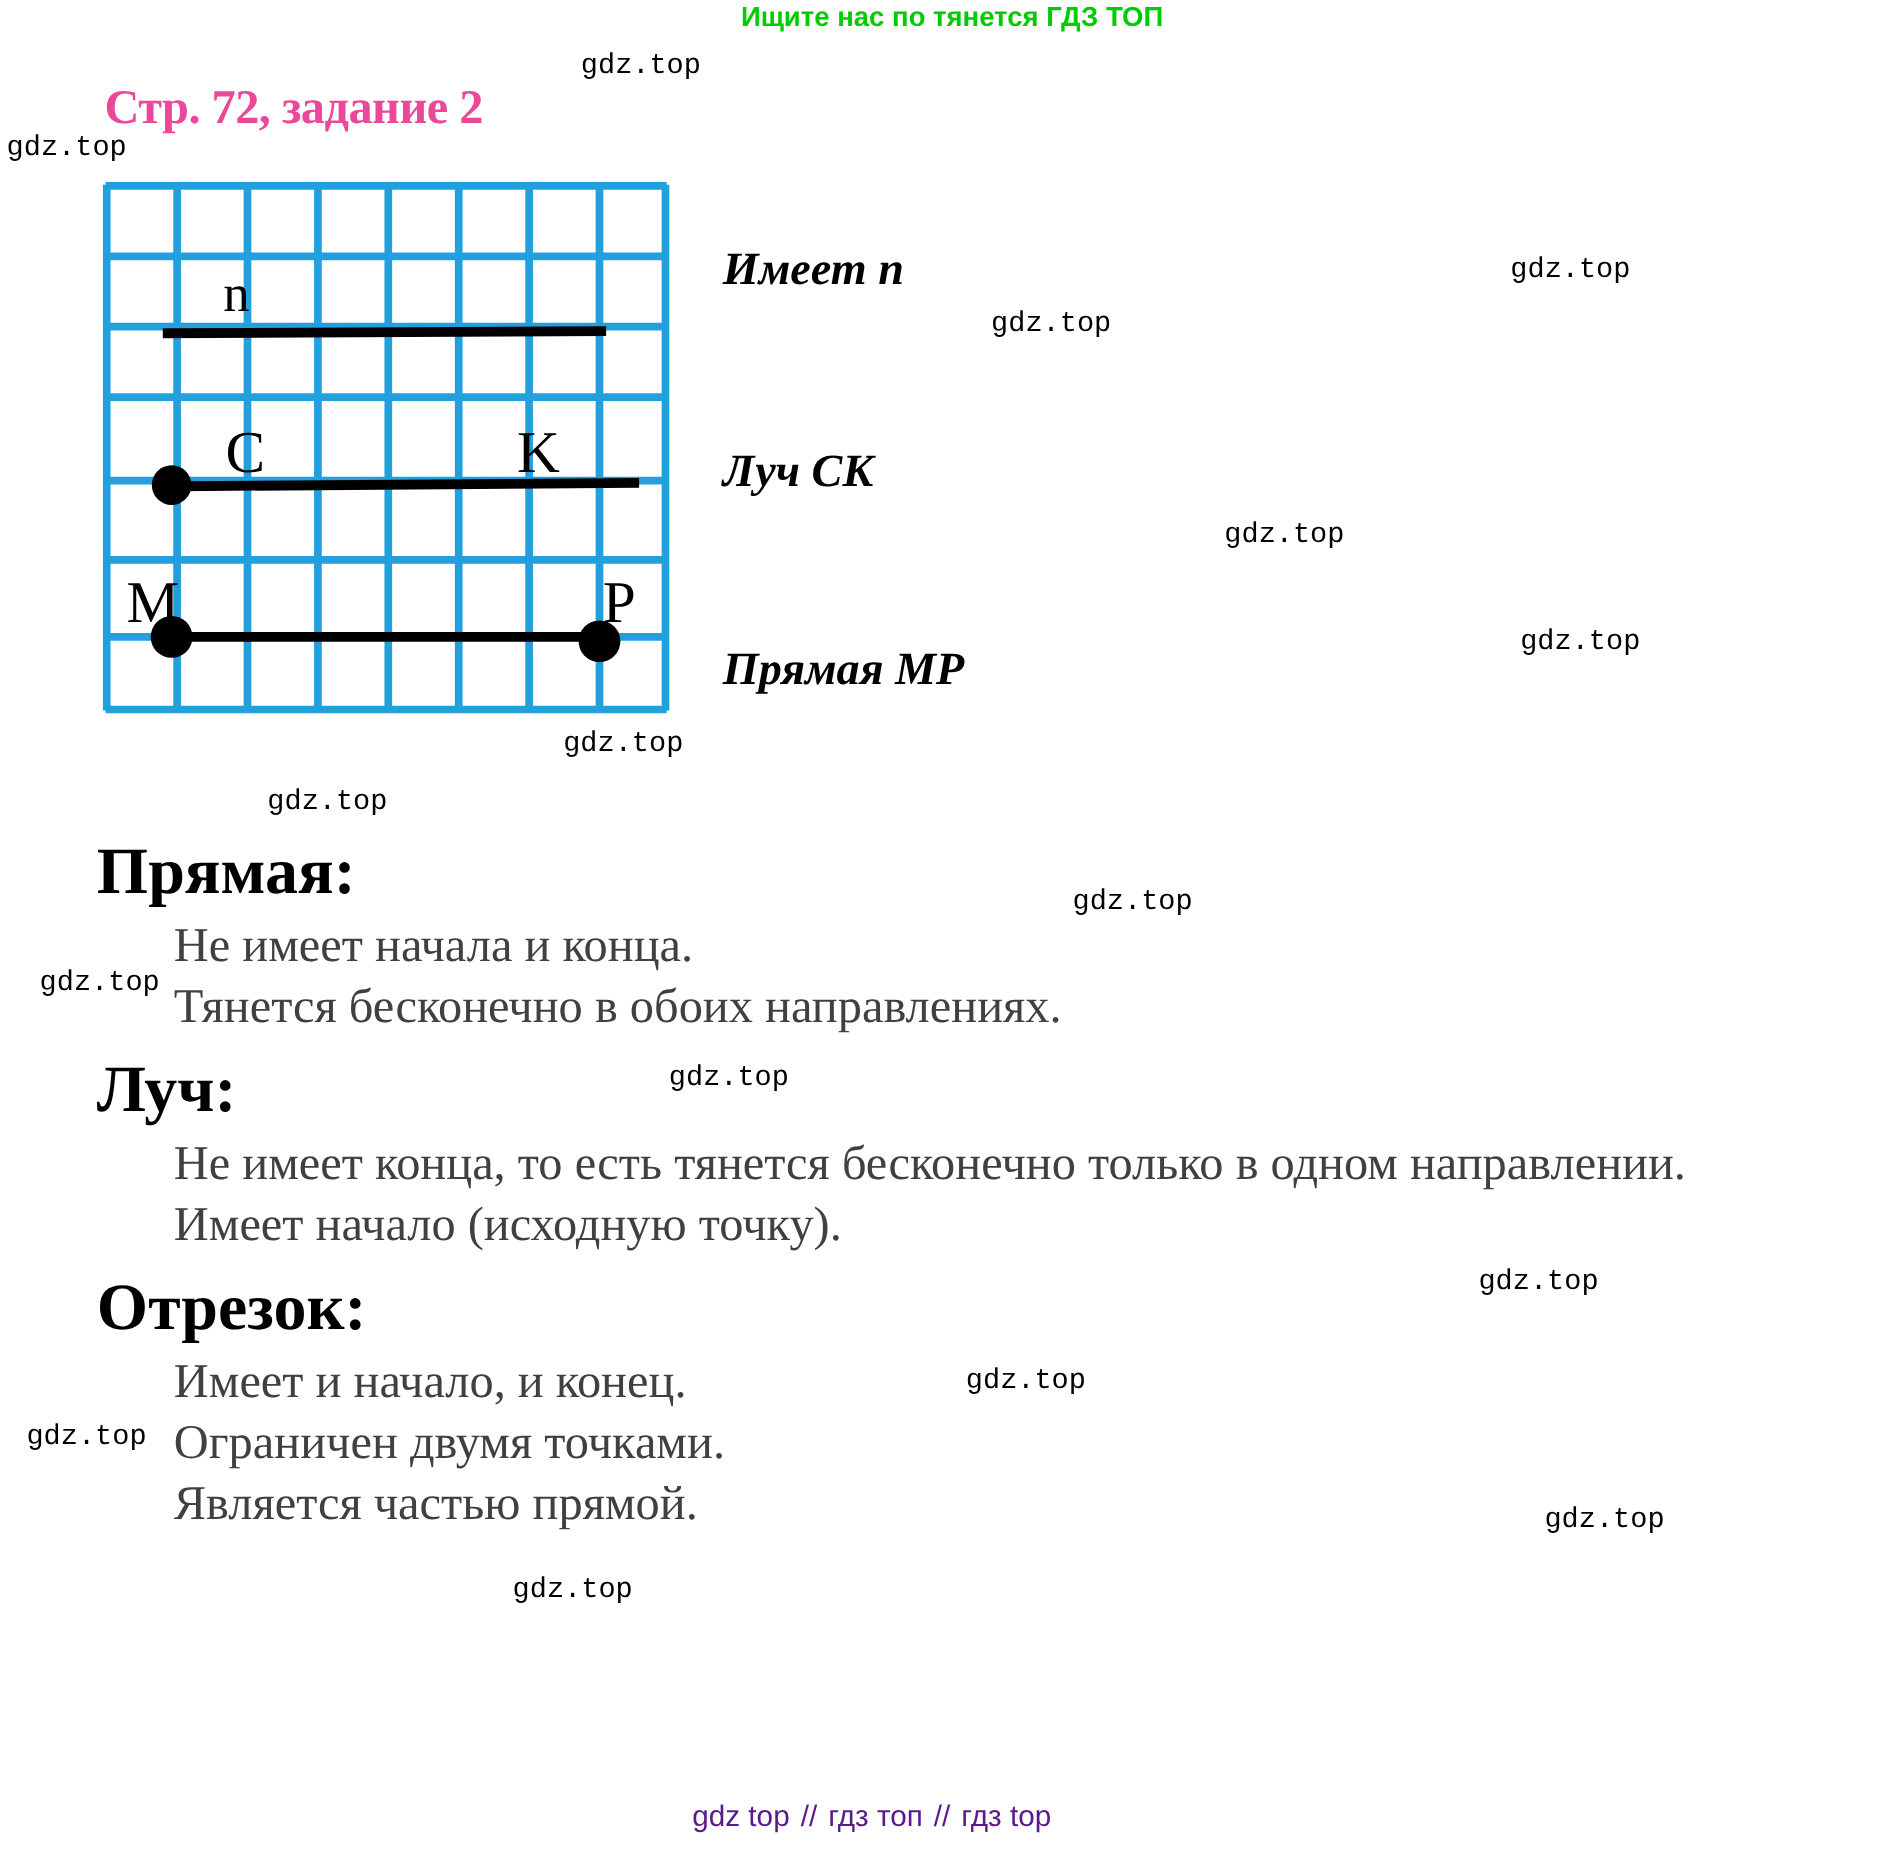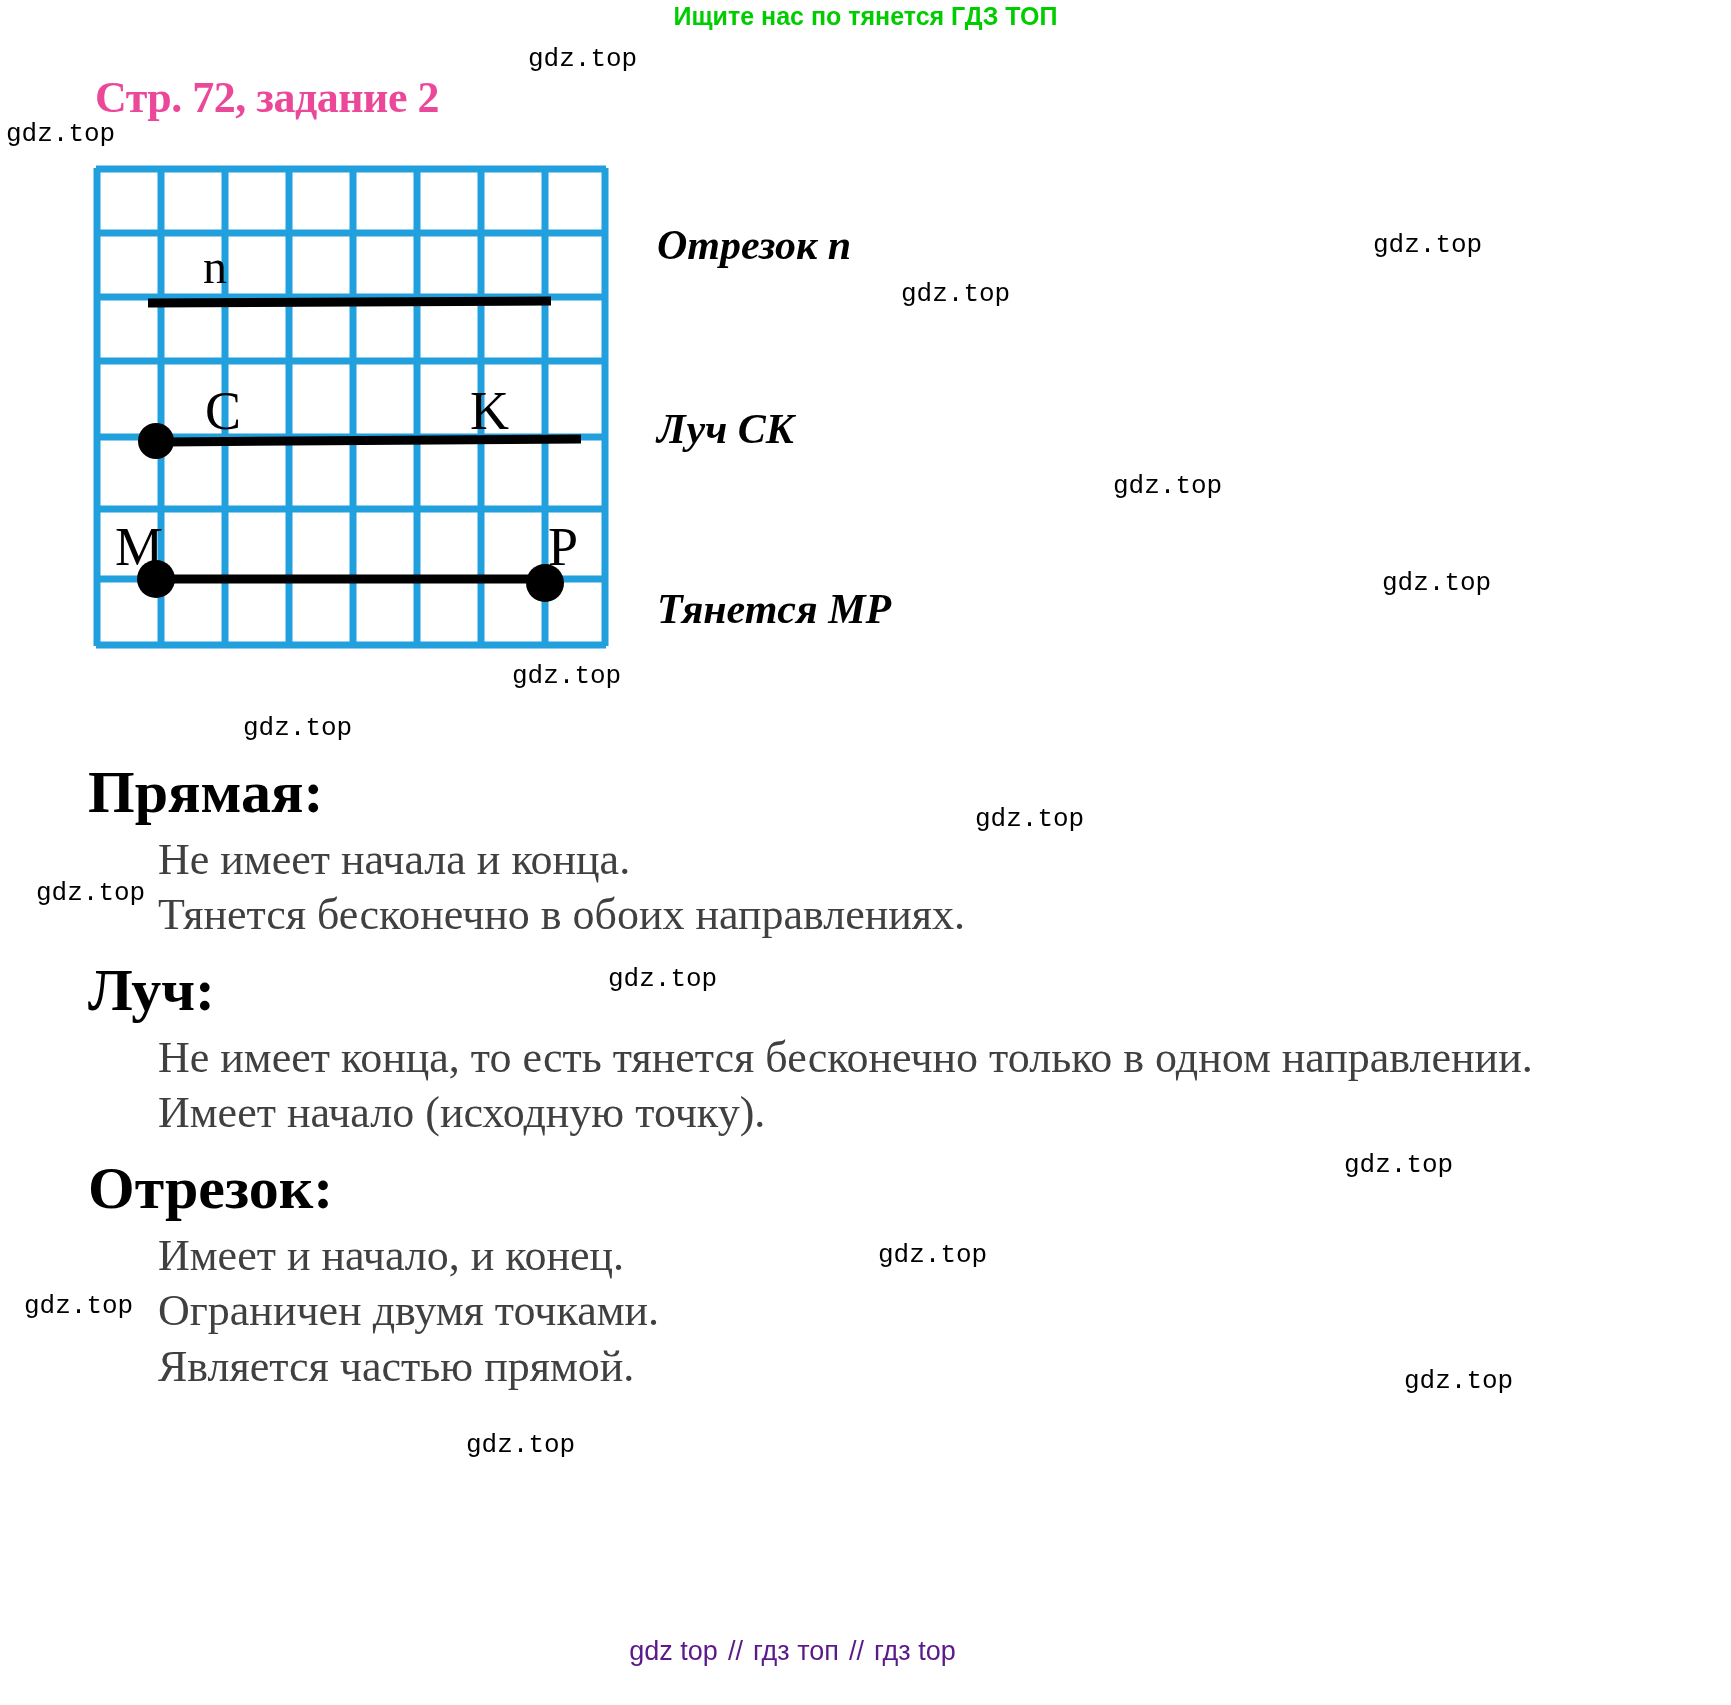--- a/index.html
+++ b/index.html
@@ -168,25 +168,25 @@
     <text x="112" y="264" font-family="Liberation Serif, DejaVu Serif, serif" font-size="54" fill="#000000">C</text>
 
     <text x="377" y="264" font-family="Liberation Serif, DejaVu Serif, serif" font-size="54" fill="#000000">K</text>
 
     <text x="22" y="400" font-family="Liberation Serif, DejaVu Serif, serif" font-size="54" fill="#000000">M</text>
 
     <text x="455" y="400" font-family="Liberation Serif, DejaVu Serif, serif" font-size="54" fill="#000000">P</text>
   </svg>
 </div>
 
-<div class="fig-caption cap-line">Отрезок n</div>
+<div class="fig-caption cap-line">Имеет n</div>
 
 <div class="fig-caption cap-ray">Луч CK</div>
 
-<div class="fig-caption cap-segment">Тянется MP</div>
+<div class="fig-caption cap-segment">Прямая MP</div>
 
 <div class="body-text">
 
   <div>
     <div class="term">Прямая:</div>
     <div class="desc">Не имеет начала и конца.</div>
     <div class="desc">Тянется бесконечно в обоих направлениях.</div>
   </div>
 
   <div class="spacer-sm"></div>

